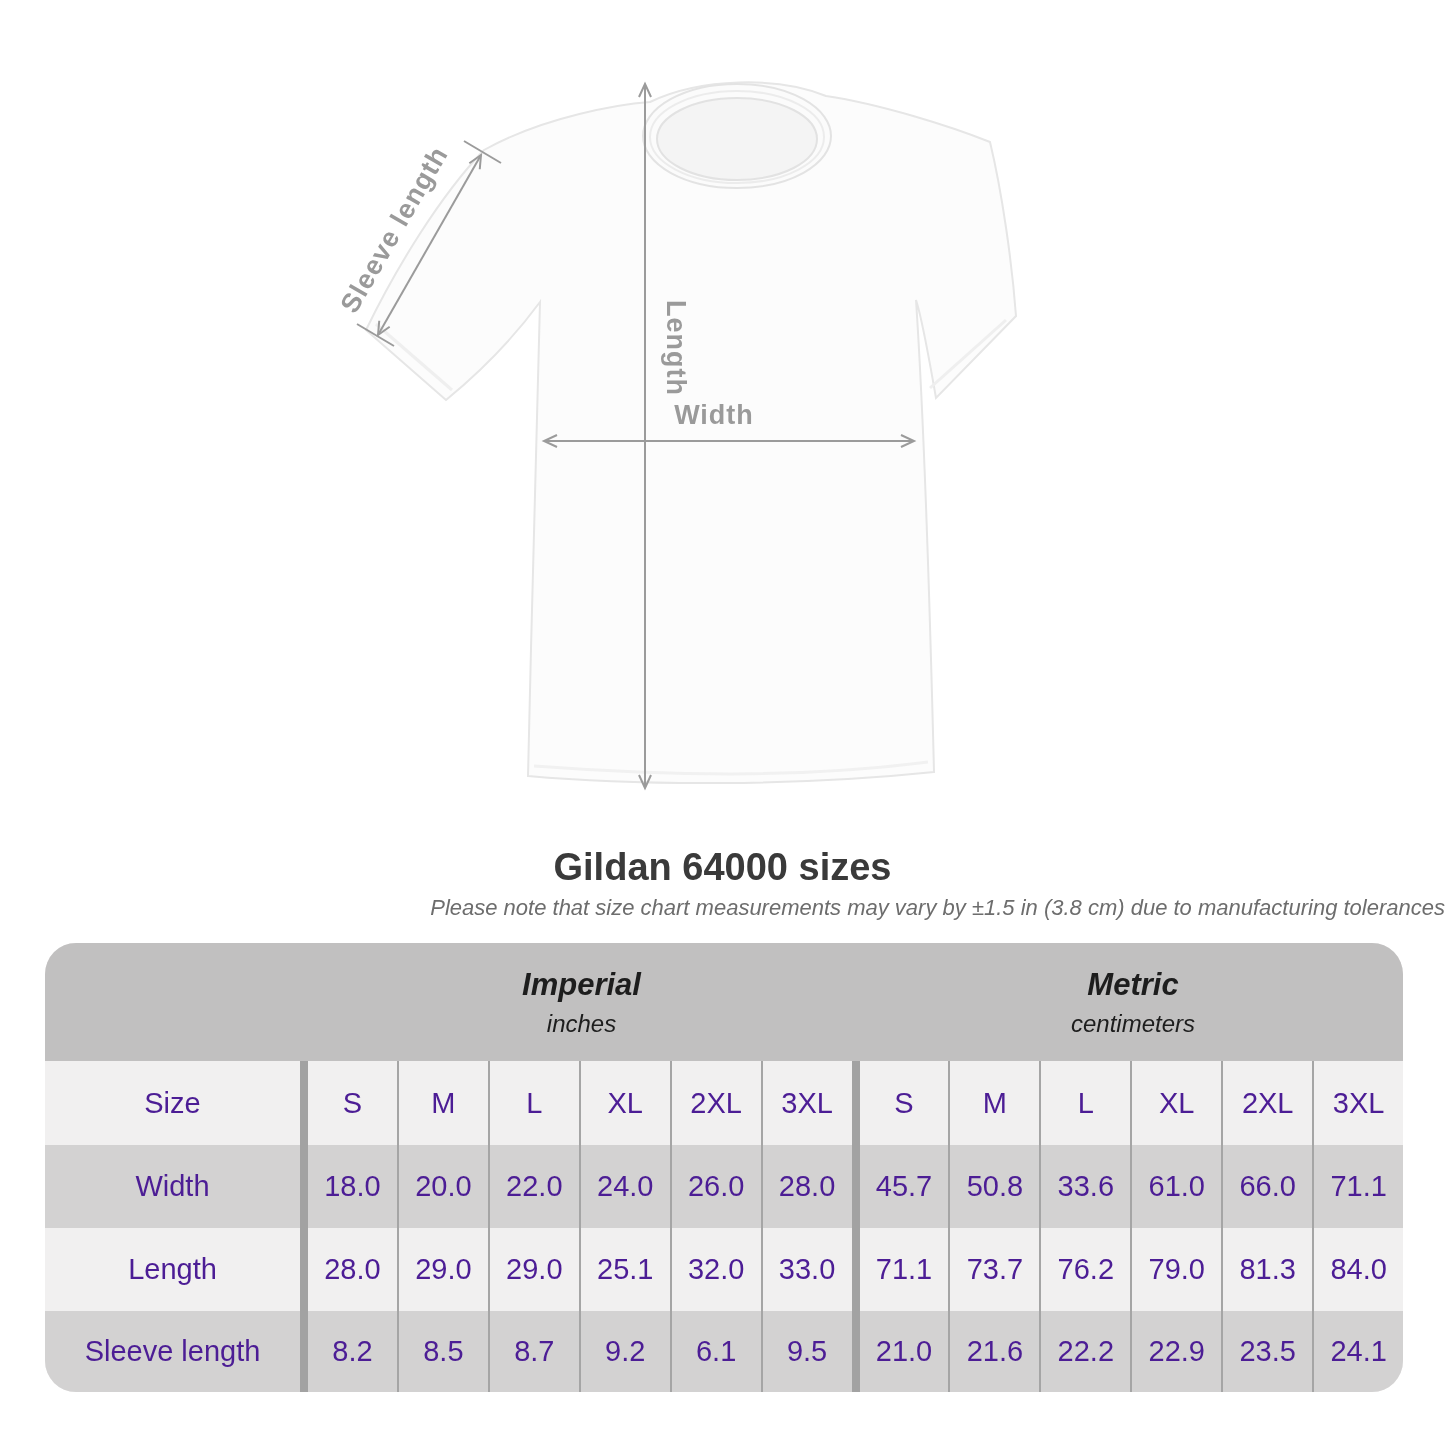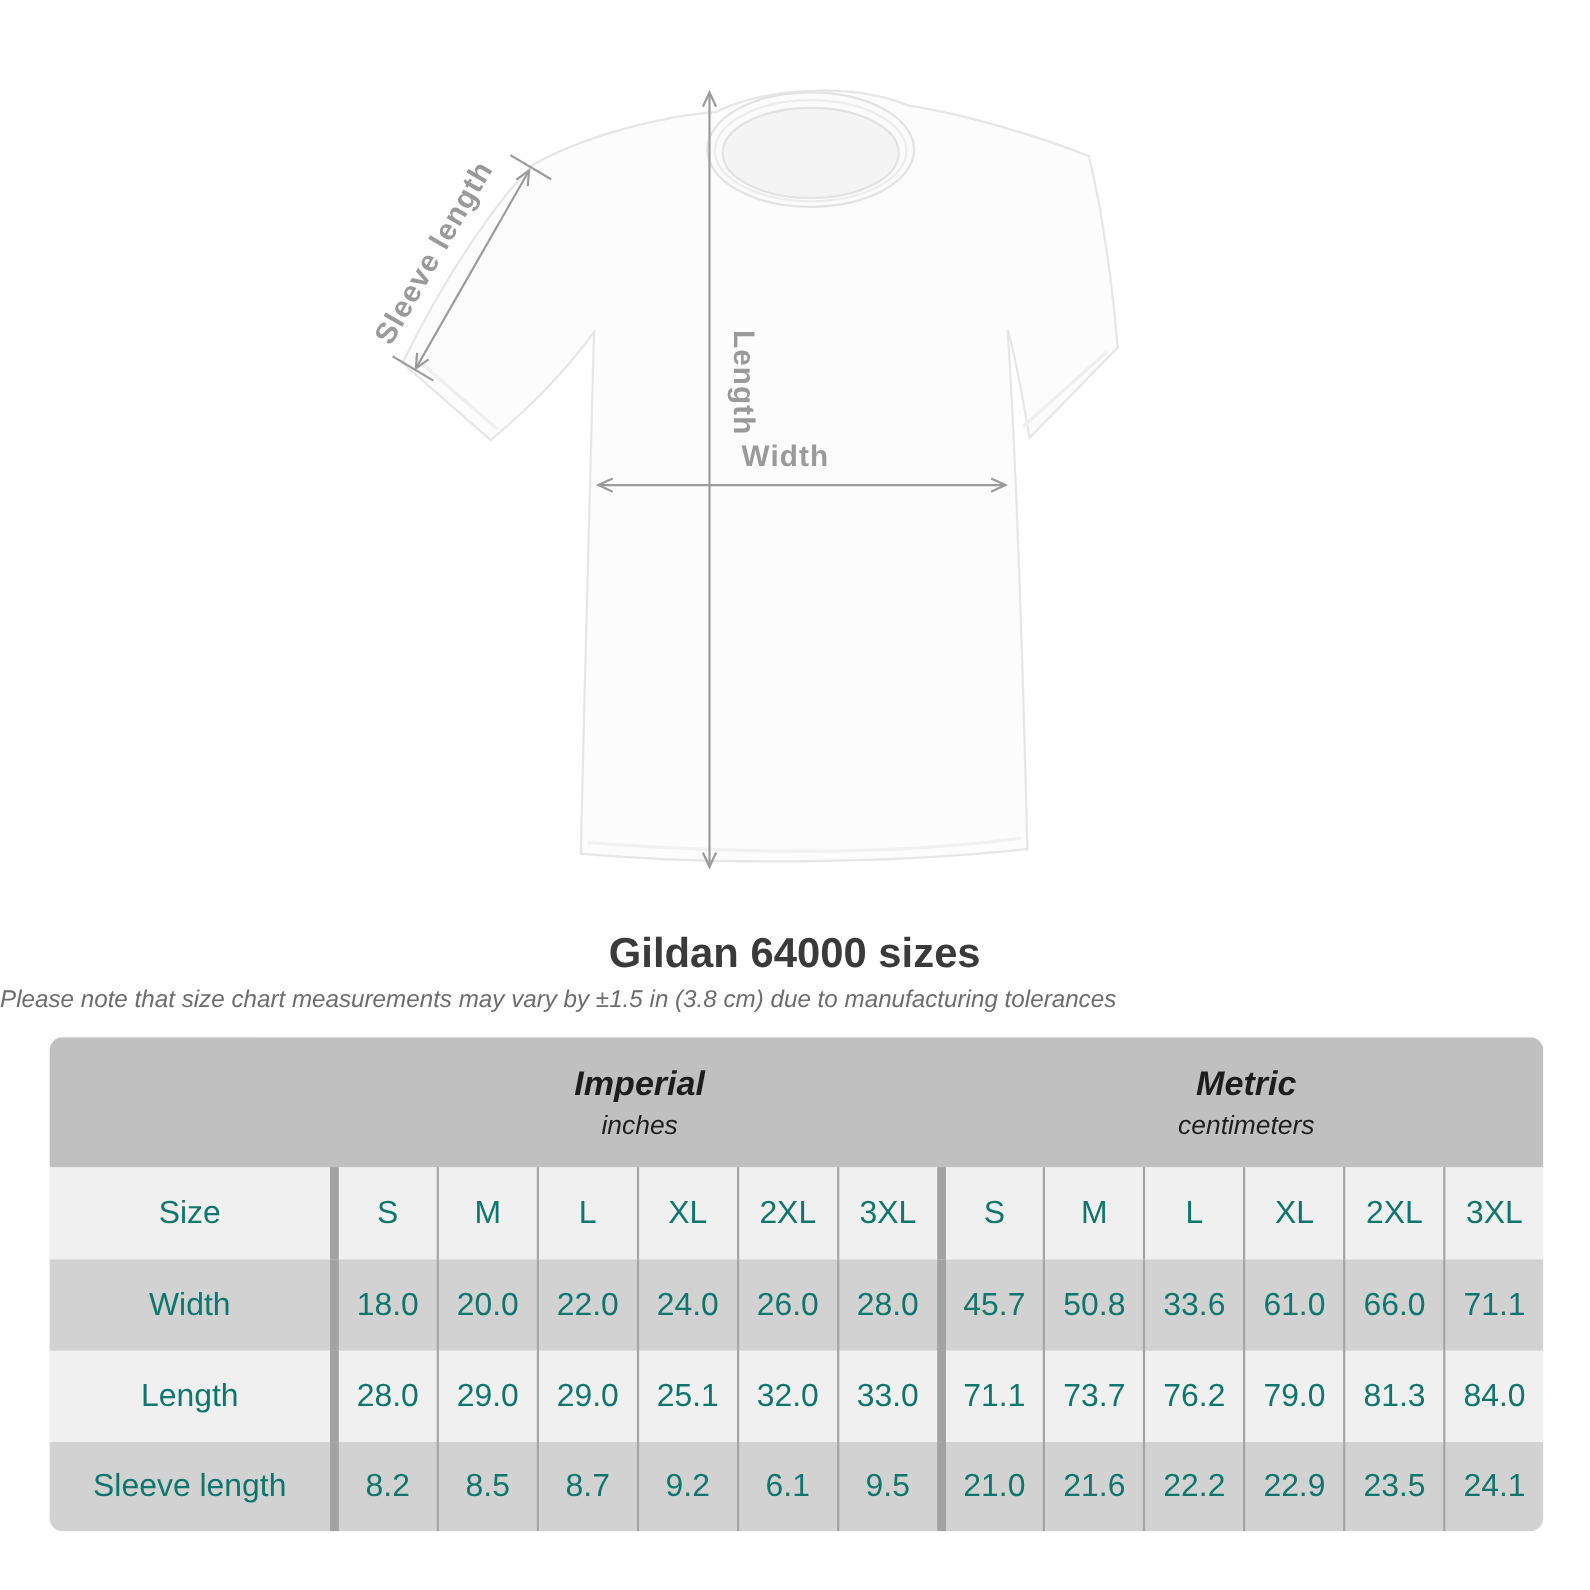--- a/index.html
+++ b/index.html
@@ -20,29 +20,29 @@
     letter-spacing:1px;
   }
   
   .page-title{
     position:absolute;top:846px;left:0;width:100%;
     text-align:center;
     font-size:38px;font-weight:bold;color:#3a3a3a;
   }
   .tolerance-note{
     position:absolute;top:895px;left:0;width:100%;
-    text-align:left;
+    text-align:right;
     font-style:italic;
     font-size:22px;color:#6d6d6d;
   }
   
   .size-table{
     position:absolute;left:45px;top:943px;
     width:1358px;height:449px;
-    border-radius:12px;overflow:hidden;
+    border-radius:31px;overflow:hidden;
     background:#f1f0f0;
   }
   .unit-band{
     position:relative;height:118px;background:#c1c0c0;
   }
   .unit-group{
     position:absolute;top:0;height:100%;
     display:flex;flex-direction:column;
     align-items:center;justify-content:center;gap:12px;
   }
@@ -50,21 +50,21 @@
   .unit-group.metric{left:818px;width:540px;}
   .unit-name{font-style:italic;font-weight:600;font-size:31px;color:#1d1d1d;line-height:1;}
   .unit-sub{font-style:italic;font-weight:400;font-size:24px;color:#1d1d1d;line-height:1;text-align:right;}
   .trow{display:flex;width:100%;}
   .trow.light{background:#f1f0f0;}
   .trow.dark{background:#d3d2d2;}
   .row-h1{height:84px;} .row-h2{height:83px;} .row-h3{height:83px;} .row-h4{height:81px;}
   .cell{
     flex:1 1 0;
     display:flex;align-items:center;justify-content:center;
-    font-size:29px;color:#0f766e;
+    font-size:29px;color:#4c1d95;
     box-sizing:border-box;
     min-width:0;
   }
   .cell + .cell{border-left:2px solid #a5a5a5;}
   .cell.label{flex:0 0 255px;border-left:none;}
   .vdiv{flex:0 0 8px;background:#a2a2a2;}
 </style>
 </head>
 <body>
 

